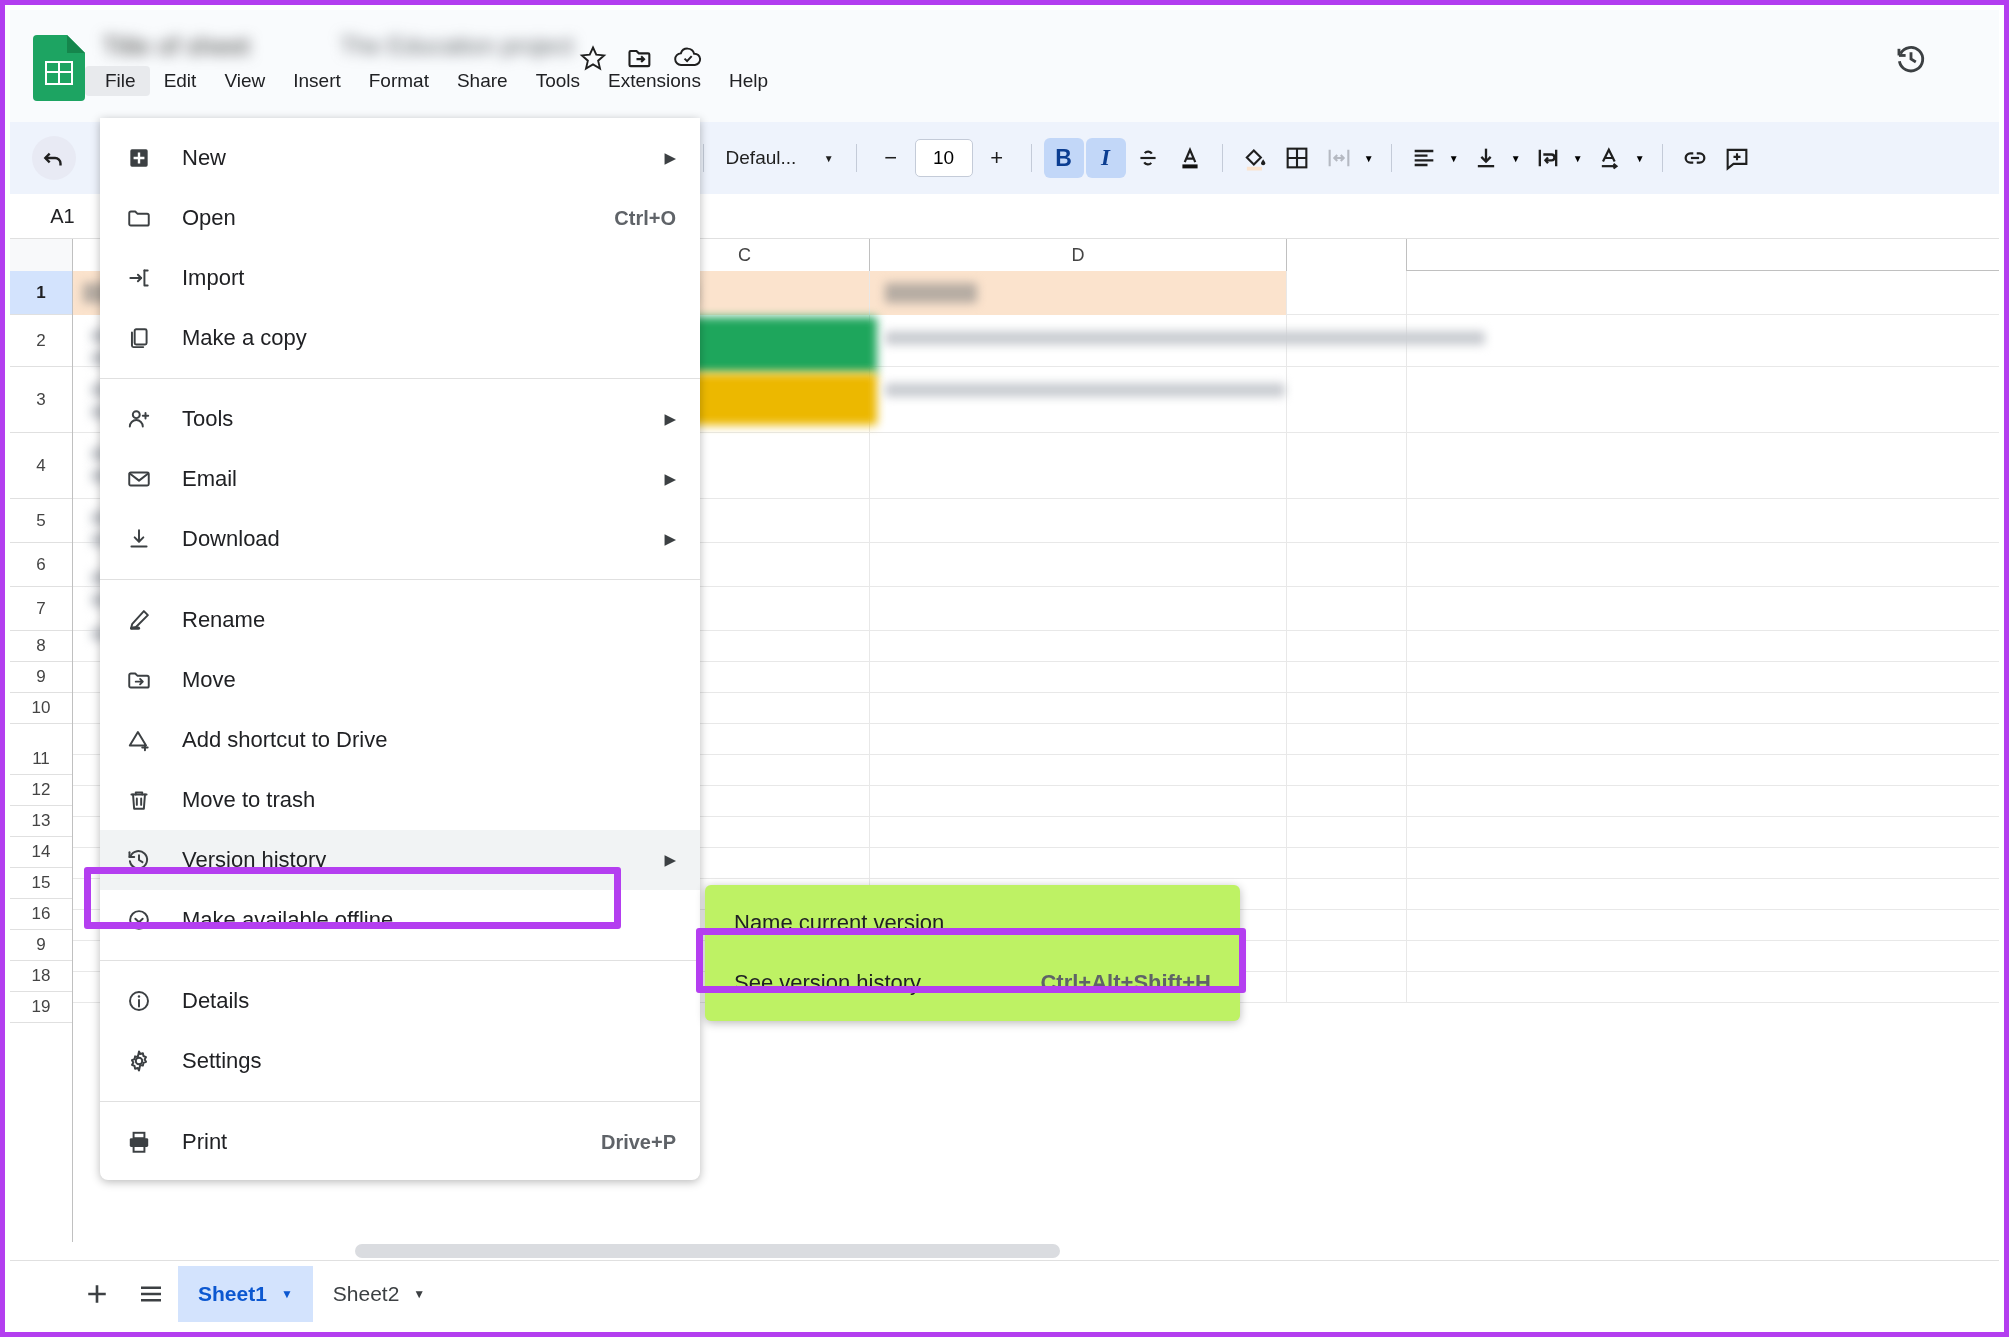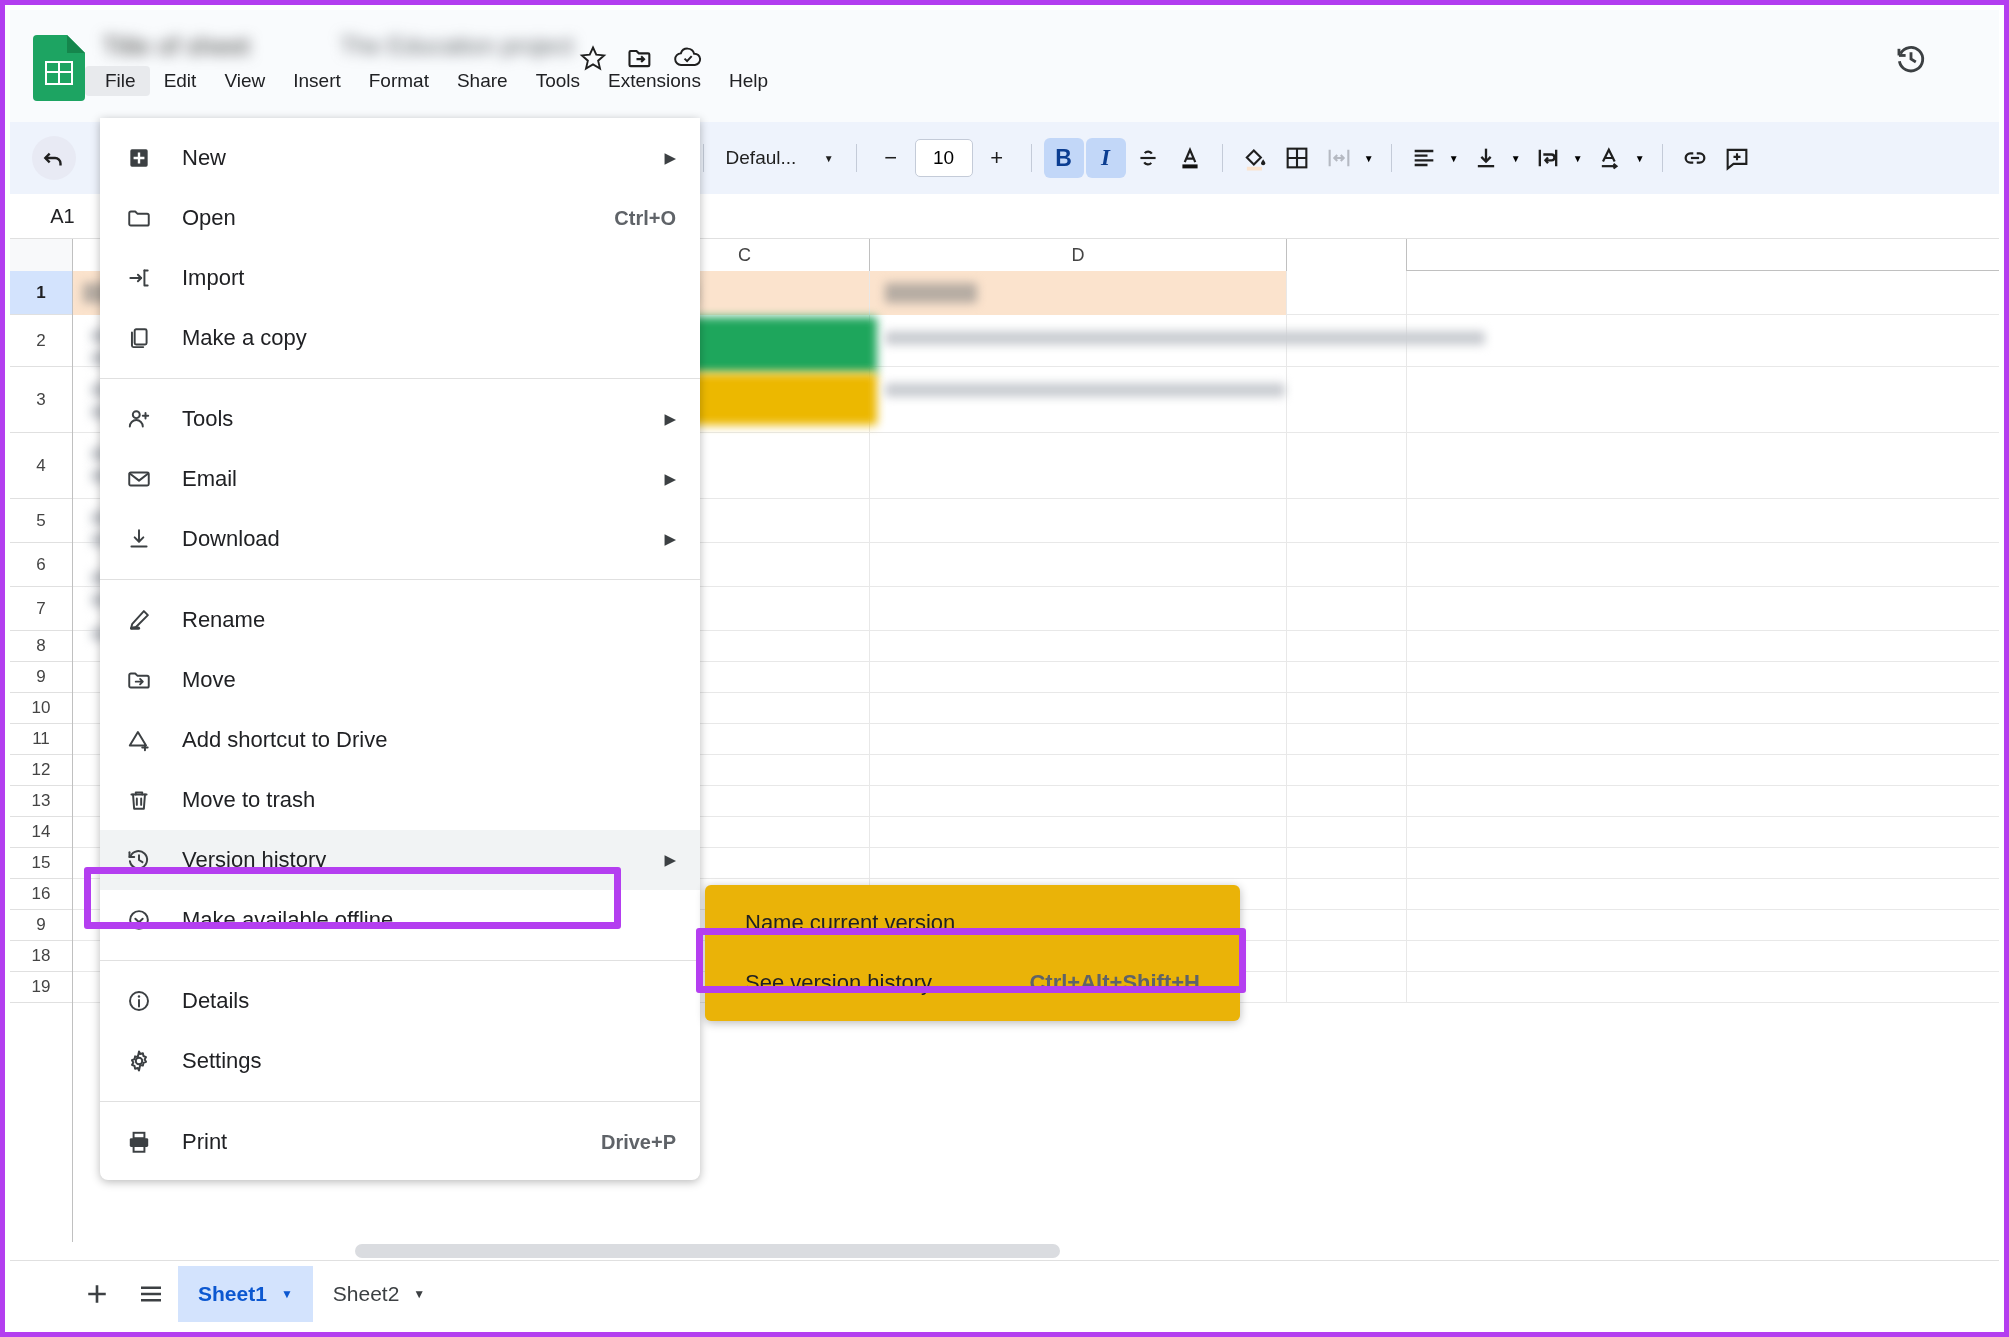--- a/index.html
+++ b/index.html
@@ -206,23 +206,23 @@
   #hl-see {
     position: absolute; left: 691px; top: 923px;
     width: 550px; height: 65px;
     border: 7px solid #b43ef0; border-radius: 3px;
     z-index: 60; pointer-events: none;
   }
 
   
   #submenu {
     position: absolute; left: 700px; top: 880px; width: 535px;
-    background: #eab308; border-radius: 6px;
+    background: #bef264; border-radius: 6px;
     box-shadow: 0 2px 10px rgba(0,0,0,0.28);
-    padding: 8px 14px; z-index: 50;
+    padding: 8px 3px; z-index: 50;
   }
   .smi {
     height: 60px; display: flex; align-items: center;
     padding: 0 26px; cursor: pointer; font-size: 22px; color: #202124;
   }
   .smi-label { flex: 1; white-space: nowrap; }
   .smi-accel { color: #5f6368; font-size: 22px; font-weight: bold; white-space: nowrap; }
 
   svg { display: block; }
 </style>
@@ -423,21 +423,21 @@
         <div class="row-cell sel" style="height: 44px;">1</div>
         <div class="row-cell" style="height: 52px;">2</div>
         <div class="row-cell" style="height: 66px;">3</div>
         <div class="row-cell" style="height: 66px;">4</div>
         <div class="row-cell" style="height: 44px;">5</div>
         <div class="row-cell" style="height: 44px;">6</div>
         <div class="row-cell" style="height: 44px;">7</div>
         <div class="row-cell" style="height: 31px;">8</div>
         <div class="row-cell" style="height: 31px;">9</div>
         <div class="row-cell" style="height: 31px;">10</div>
-        <div class="row-cell" style="height: 31px;">11</div>
+        <div class="row-cell" style="height: 31px; margin-top: 20px;">11</div>
         <div class="row-cell" style="height: 31px;">12</div>
         <div class="row-cell" style="height: 31px;">13</div>
         <div class="row-cell" style="height: 31px;">14</div>
         <div class="row-cell" style="height: 31px;">15</div>
         <div class="row-cell" style="height: 31px;">16</div>
         <div class="row-cell" style="height: 31px;">9</div>
         <div class="row-cell" style="height: 31px;">18</div>
         <div class="row-cell" style="height: 31px;">19</div>
       </div>
     <div id="cells">

